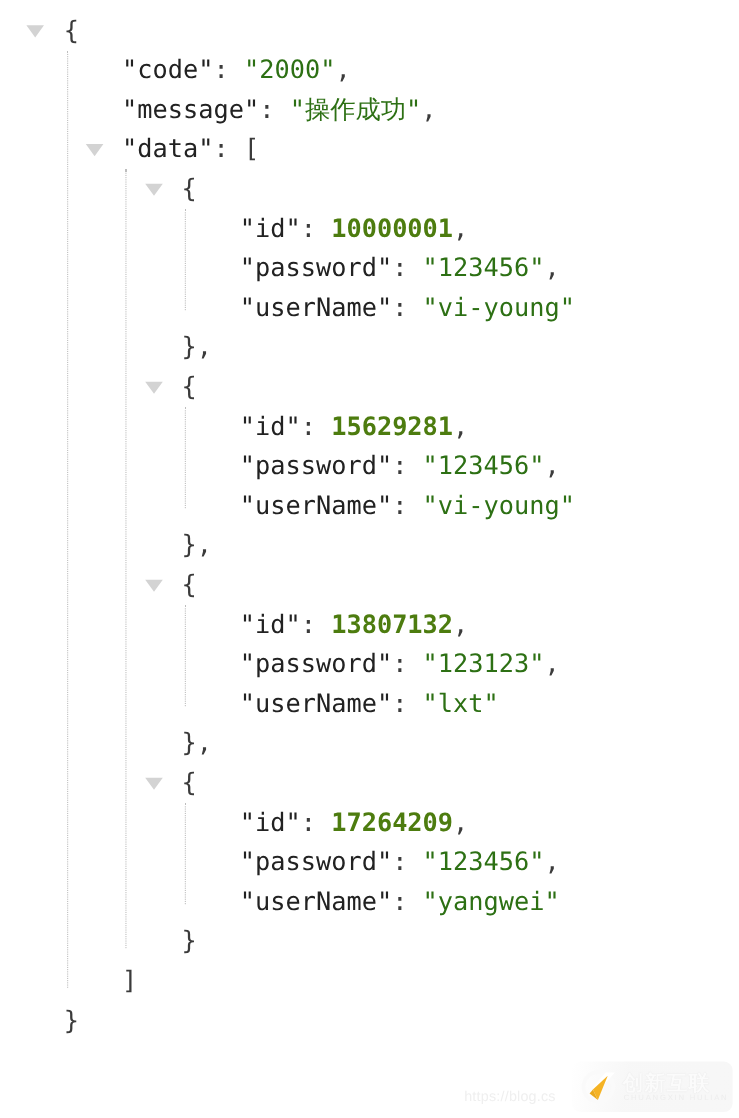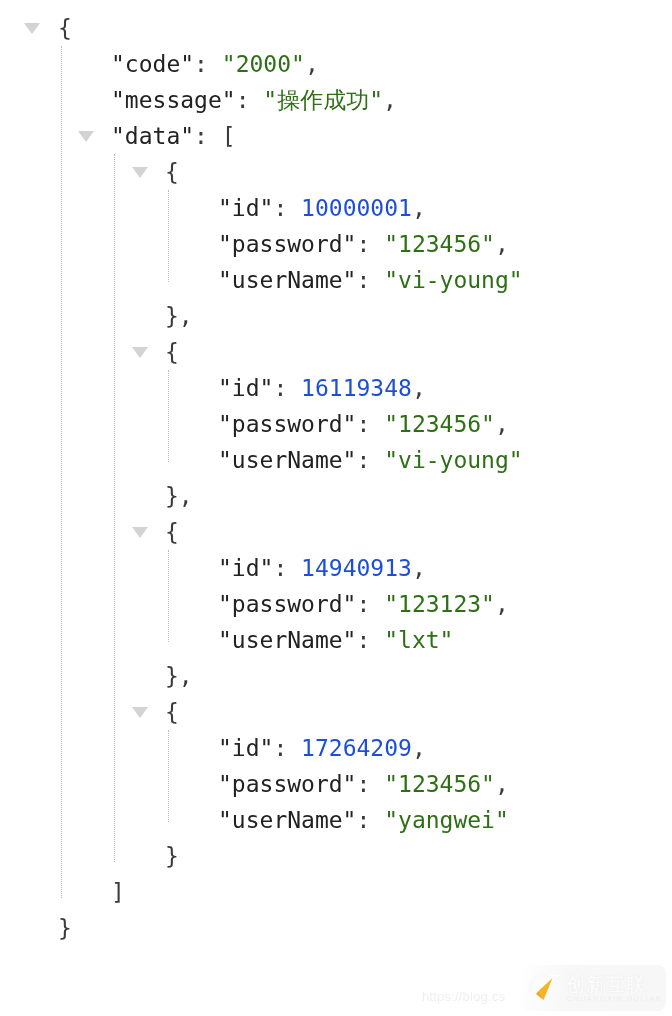--- a/index.html
+++ b/index.html
@@ -45,21 +45,21 @@
   
   .ind0 { left: 58px; }
   .ind1 { left: 111px; }
   .ind2 { left: 165px; }
   .ind3 { left: 218px; }
 
   .tok-punct  { color: #3b3b3b; }
   .tok-key    { color: #222222; }
   .tok-colon  { color: #3b3b3b; }
   .tok-string { color: #2d7014; }
-  .tok-number { color: #1d4ed8; font-weight: normal; }
+  .tok-number { color: #4d7c0f; font-weight: bold; }
 
   
   .arrow {
     position: absolute;
     top: 13px;
     width: 0;
     height: 0;
     border-left: 8px solid transparent;
     border-right: 8px solid transparent;
     border-top: 11px solid #d3d3d3;
@@ -147,26 +147,26 @@
     <div class="json-line" style="position: absolute; left: 0px; top: 10px; width: 672px;"><div class="arrow a0"></div><div class="line-content ind0"><span class="tok-punct">{</span></div></div>
     <div class="json-line" style="position: absolute; left: 0px; top: 46px; width: 672px;"><div class="line-content ind1"><span class="tok-key">"code"</span><span class="tok-colon">: </span><span class="tok-string">"2000"</span><span class="tok-punct">,</span></div></div>
     <div class="json-line" style="position: absolute; left: 0px; top: 82px; width: 672px;"><div class="line-content ind1"><span class="tok-key">"message"</span><span class="tok-colon">: </span><span class="tok-string">"操作成功"</span><span class="tok-punct">,</span></div></div>
     <div class="json-line" style="position: absolute; left: 0px; top: 118px; width: 672px;"><div class="arrow a1"></div><div class="line-content ind1"><span class="tok-key">"data"</span><span class="tok-colon">: </span><span class="tok-punct">[</span></div></div>
     <div class="json-line" style="position: absolute; left: 0px; top: 154px; width: 672px;"><div class="arrow a2"></div><div class="line-content ind2"><span class="tok-punct">{</span></div></div>
     <div class="json-line" style="position: absolute; left: 0px; top: 190px; width: 672px;"><div class="line-content ind3"><span class="tok-key">"id"</span><span class="tok-colon">: </span><span class="tok-number">10000001</span><span class="tok-punct">,</span></div></div>
     <div class="json-line" style="position: absolute; left: 0px; top: 226px; width: 672px;"><div class="line-content ind3"><span class="tok-key">"password"</span><span class="tok-colon">: </span><span class="tok-string">"123456"</span><span class="tok-punct">,</span></div></div>
     <div class="json-line" style="position: absolute; left: 0px; top: 262px; width: 672px;"><div class="line-content ind3"><span class="tok-key">"userName"</span><span class="tok-colon">: </span><span class="tok-string">"vi-young"</span></div></div>
     <div class="json-line" style="position: absolute; left: 0px; top: 298px; width: 672px;"><div class="line-content ind2"><span class="tok-punct">},</span></div></div>
     <div class="json-line" style="position: absolute; left: 0px; top: 334px; width: 672px;"><div class="arrow a2"></div><div class="line-content ind2"><span class="tok-punct">{</span></div></div>
-    <div class="json-line" style="position: absolute; left: 0px; top: 370px; width: 672px;"><div class="line-content ind3"><span class="tok-key">"id"</span><span class="tok-colon">: </span><span class="tok-number">16119348</span><span class="tok-punct">,</span></div></div>
+    <div class="json-line" style="position: absolute; left: 0px; top: 370px; width: 672px;"><div class="line-content ind3"><span class="tok-key">"id"</span><span class="tok-colon">: </span><span class="tok-number">15629281</span><span class="tok-punct">,</span></div></div>
     <div class="json-line" style="position: absolute; left: 0px; top: 406px; width: 672px;"><div class="line-content ind3"><span class="tok-key">"password"</span><span class="tok-colon">: </span><span class="tok-string">"123456"</span><span class="tok-punct">,</span></div></div>
     <div class="json-line" style="position: absolute; left: 0px; top: 442px; width: 672px;"><div class="line-content ind3"><span class="tok-key">"userName"</span><span class="tok-colon">: </span><span class="tok-string">"vi-young"</span></div></div>
     <div class="json-line" style="position: absolute; left: 0px; top: 478px; width: 672px;"><div class="line-content ind2"><span class="tok-punct">},</span></div></div>
     <div class="json-line" style="position: absolute; left: 0px; top: 514px; width: 672px;"><div class="arrow a2"></div><div class="line-content ind2"><span class="tok-punct">{</span></div></div>
-    <div class="json-line" style="position: absolute; left: 0px; top: 550px; width: 672px;"><div class="line-content ind3"><span class="tok-key">"id"</span><span class="tok-colon">: </span><span class="tok-number">14940913</span><span class="tok-punct">,</span></div></div>
+    <div class="json-line" style="position: absolute; left: 0px; top: 550px; width: 672px;"><div class="line-content ind3"><span class="tok-key">"id"</span><span class="tok-colon">: </span><span class="tok-number">13807132</span><span class="tok-punct">,</span></div></div>
     <div class="json-line" style="position: absolute; left: 0px; top: 586px; width: 672px;"><div class="line-content ind3"><span class="tok-key">"password"</span><span class="tok-colon">: </span><span class="tok-string">"123123"</span><span class="tok-punct">,</span></div></div>
     <div class="json-line" style="position: absolute; left: 0px; top: 622px; width: 672px;"><div class="line-content ind3"><span class="tok-key">"userName"</span><span class="tok-colon">: </span><span class="tok-string">"lxt"</span></div></div>
     <div class="json-line" style="position: absolute; left: 0px; top: 658px; width: 672px;"><div class="line-content ind2"><span class="tok-punct">},</span></div></div>
     <div class="json-line" style="position: absolute; left: 0px; top: 694px; width: 672px;"><div class="arrow a2"></div><div class="line-content ind2"><span class="tok-punct">{</span></div></div>
     <div class="json-line" style="position: absolute; left: 0px; top: 730px; width: 672px;"><div class="line-content ind3"><span class="tok-key">"id"</span><span class="tok-colon">: </span><span class="tok-number">17264209</span><span class="tok-punct">,</span></div></div>
     <div class="json-line" style="position: absolute; left: 0px; top: 766px; width: 672px;"><div class="line-content ind3"><span class="tok-key">"password"</span><span class="tok-colon">: </span><span class="tok-string">"123456"</span><span class="tok-punct">,</span></div></div>
     <div class="json-line" style="position: absolute; left: 0px; top: 802px; width: 672px;"><div class="line-content ind3"><span class="tok-key">"userName"</span><span class="tok-colon">: </span><span class="tok-string">"yangwei"</span></div></div>
     <div class="json-line" style="position: absolute; left: 0px; top: 838px; width: 672px;"><div class="line-content ind2"><span class="tok-punct">}</span></div></div>
     <div class="json-line" style="position: absolute; left: 0px; top: 874px; width: 672px;"><div class="line-content ind1"><span class="tok-punct">]</span></div></div>
     <div class="json-line" style="position: absolute; left: 0px; top: 910px; width: 672px;"><div class="line-content ind0"><span class="tok-punct">}</span></div></div>

